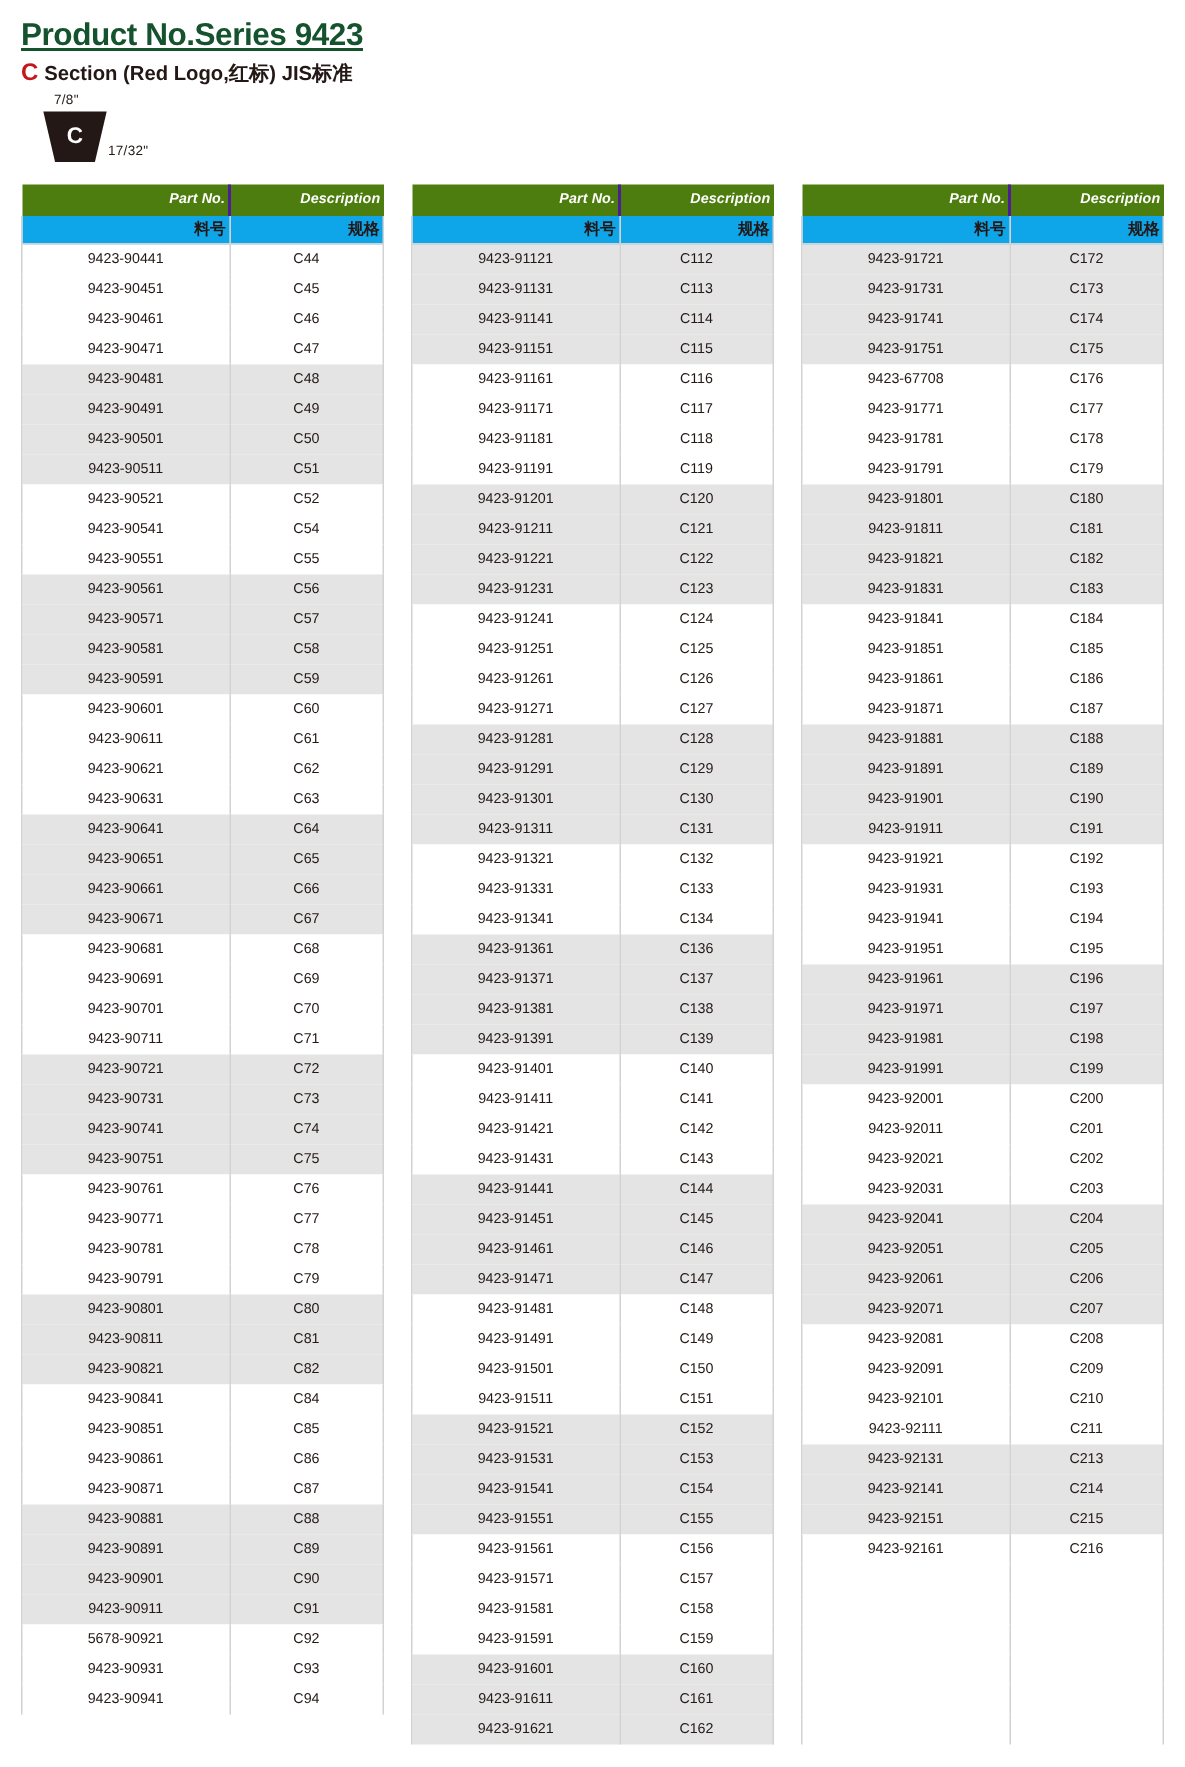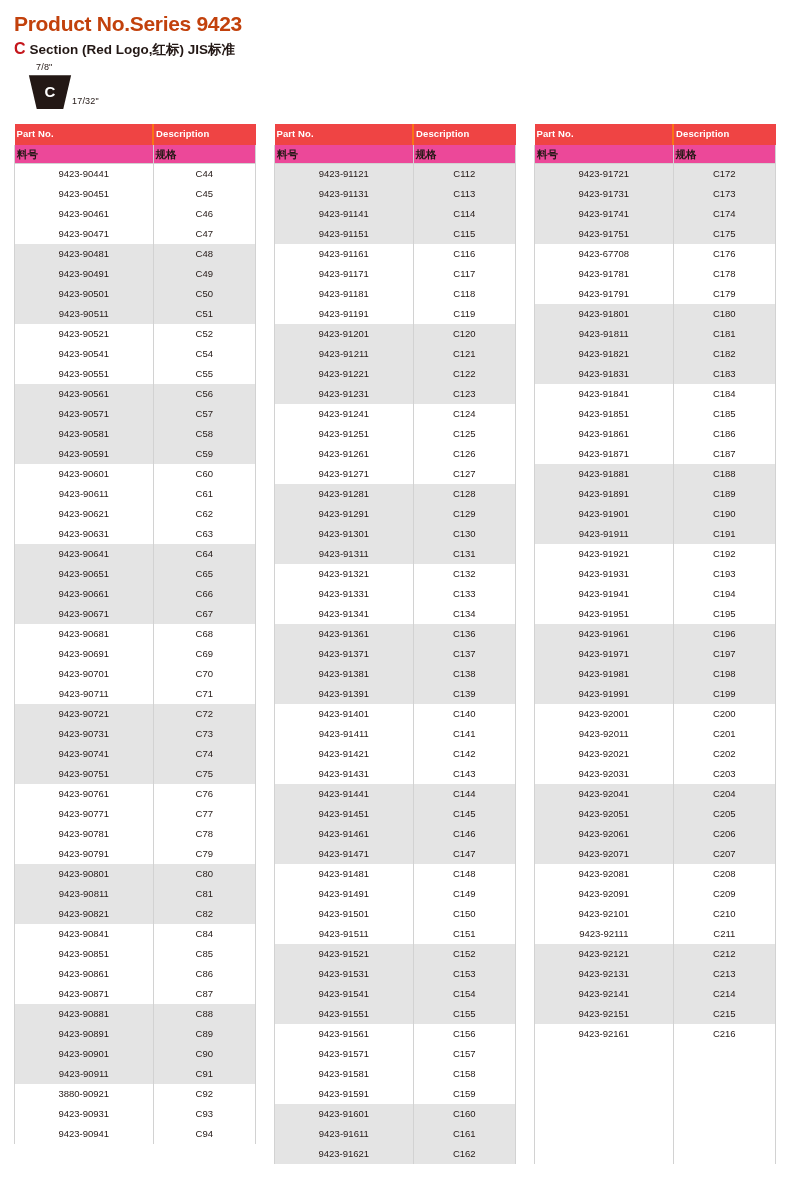--- a/index.html
+++ b/index.html
@@ -14,23 +14,24 @@
     position: relative;
     overflow: hidden;
   }
   .page { padding: 10px 14px 0 14px; }
 
   
   .title {
     font-size: 21px;
     font-weight: bold;
     letter-spacing: -0.3px;
-    color: #c2410c;
+    color: #14532d;
     margin: 2px 0 6px 0;
     line-height: 1.1;
+    text-decoration: underline;
   }
   .subtitle {
     font-size: 13.5px;
     font-weight: bold;
     color: #231815;
     margin: 0 0 4px 0;
     line-height: 1.2;
     display: flex;
     align-items: baseline;
     gap: 4px;
@@ -94,38 +95,39 @@
 
   table.parts {
     width: 100%;
     border-collapse: collapse;
     table-layout: fixed;
   }
   table.parts col.c-part { width: 57.5%; }
   table.parts col.c-desc { width: 42.5%; }
 
   table.parts th.hd {
-    background: #ef4444;
+    background: #4d7c0f;
     color: #ffffff;
     font-size: 9.5px;
     font-weight: bold;
     letter-spacing: 0.1px;
-    text-align: left;
+    text-align: right;
     padding: 5px 2px 5px 2px;
     border: none;
     line-height: 1.1;
-  }
-  table.parts th.hd.sep { border-left: 2px solid #f97316; }
+    font-style: italic;
+  }
+  table.parts th.hd.sep { border-left: 2px solid #4c1d95; }
 
   table.parts th.subhd {
-    background: #ec4899;
+    background: #0ea5e9;
     color: #231815;
     font-size: 10.5px;
     font-weight: bold;
-    text-align: left;
+    text-align: right;
     padding: 3px 2px 3px 2px;
     border-bottom: 1px solid #d2d2d2;
     border-left: 1px solid #d2d2d2;
     border-right: 1px solid #d2d2d2;
     line-height: 1.2;
   }
 
   table.parts td {
     font-size: 9.5px;
     text-align: center;
@@ -358,21 +360,21 @@
             </tr>
             <tr class="shaded">
               <td>9423-90901</td>
               <td>C90</td>
             </tr>
             <tr class="shaded">
               <td>9423-90911</td>
               <td>C91</td>
             </tr>
             <tr class="plain">
-              <td>3880-90921</td>
+              <td>5678-90921</td>
               <td>C92</td>
             </tr>
             <tr class="plain">
               <td>9423-90931</td>
               <td>C93</td>
             </tr>
             <tr class="plain">
               <td>9423-90941</td>
               <td>C94</td>
             </tr>
@@ -630,20 +632,24 @@
             </tr>
             <tr class="shaded">
               <td>9423-91751</td>
               <td>C175</td>
             </tr>
             <tr class="plain">
               <td>9423-67708</td>
               <td>C176</td>
             </tr>
             <tr class="plain">
+              <td>9423-91771</td>
+              <td>C177</td>
+            </tr>
+            <tr class="plain">
               <td>9423-91781</td>
               <td>C178</td>
             </tr>
             <tr class="plain">
               <td>9423-91791</td>
               <td>C179</td>
             </tr>
             <tr class="shaded">
               <td>9423-91801</td>
               <td>C180</td>
@@ -764,24 +770,20 @@
               <td>9423-92091</td>
               <td>C209</td>
             </tr>
             <tr class="plain">
               <td>9423-92101</td>
               <td>C210</td>
             </tr>
             <tr class="plain">
               <td>9423-92111</td>
               <td>C211</td>
-            </tr>
-            <tr class="shaded">
-              <td>9423-92121</td>
-              <td>C212</td>
             </tr>
             <tr class="shaded">
               <td>9423-92131</td>
               <td>C213</td>
             </tr>
             <tr class="shaded">
               <td>9423-92141</td>
               <td>C214</td>
             </tr>
             <tr class="shaded">

